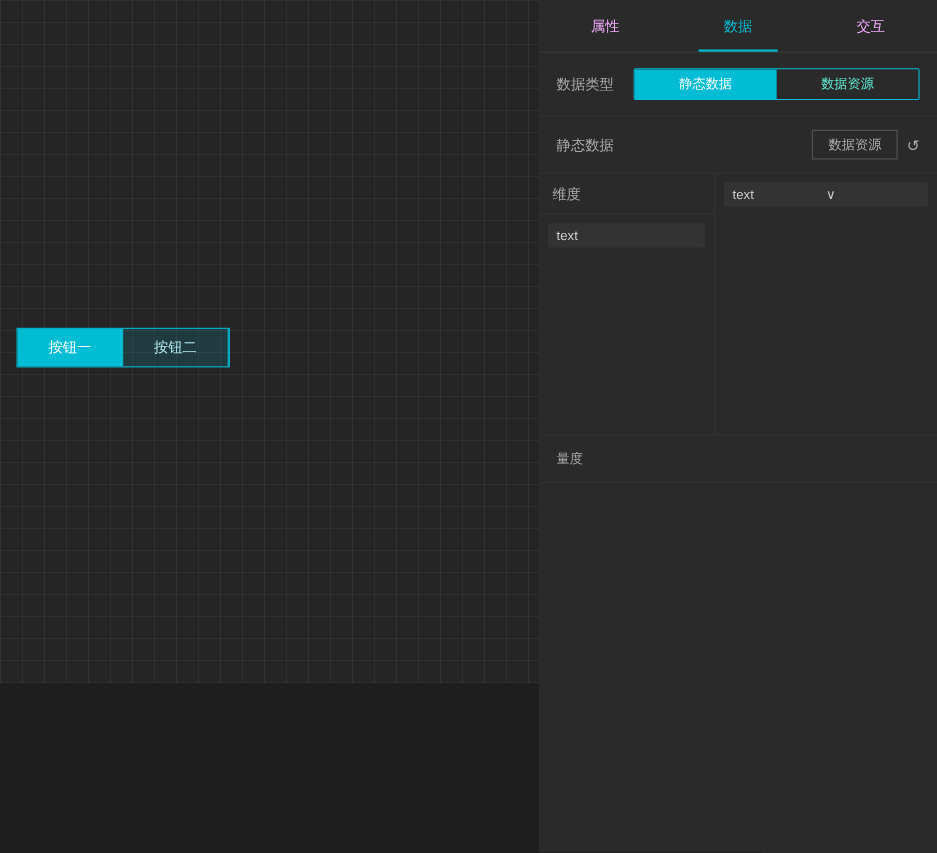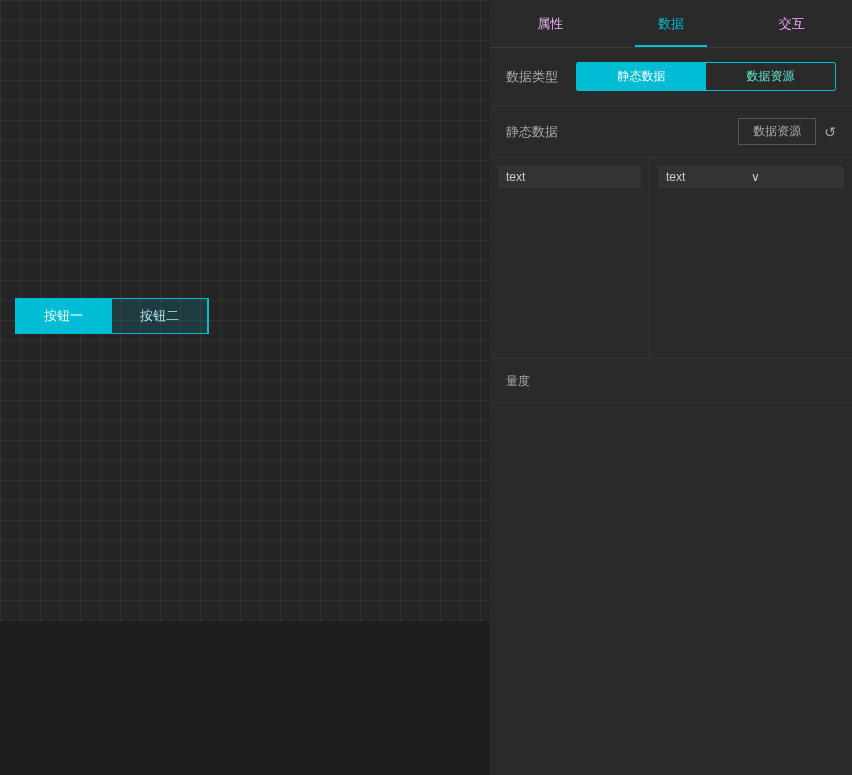--- a/index.html
+++ b/index.html
@@ -310,20 +310,23 @@
 
     <div class="static-data-row">
       <span class="row-label">静态数据</span>
       <button class="edit-data-btn">数据资源</button>
       <span class="refresh-icon">↺</span>
     </div>
 
     <div class="dim-tag-section">
 
       <div class="dim-column">
+        <div class="col-header">
+          <span>维度</span>
+        </div>
         <div class="col-body">
           <div class="dim-tag-item">text</div>
         </div>
       </div>
 
       <div class="tag-column">
         <div class="col-body">
           <div class="tag-select-row">
             <span>text</span>
             <span class="chevron-down">∨</span>

